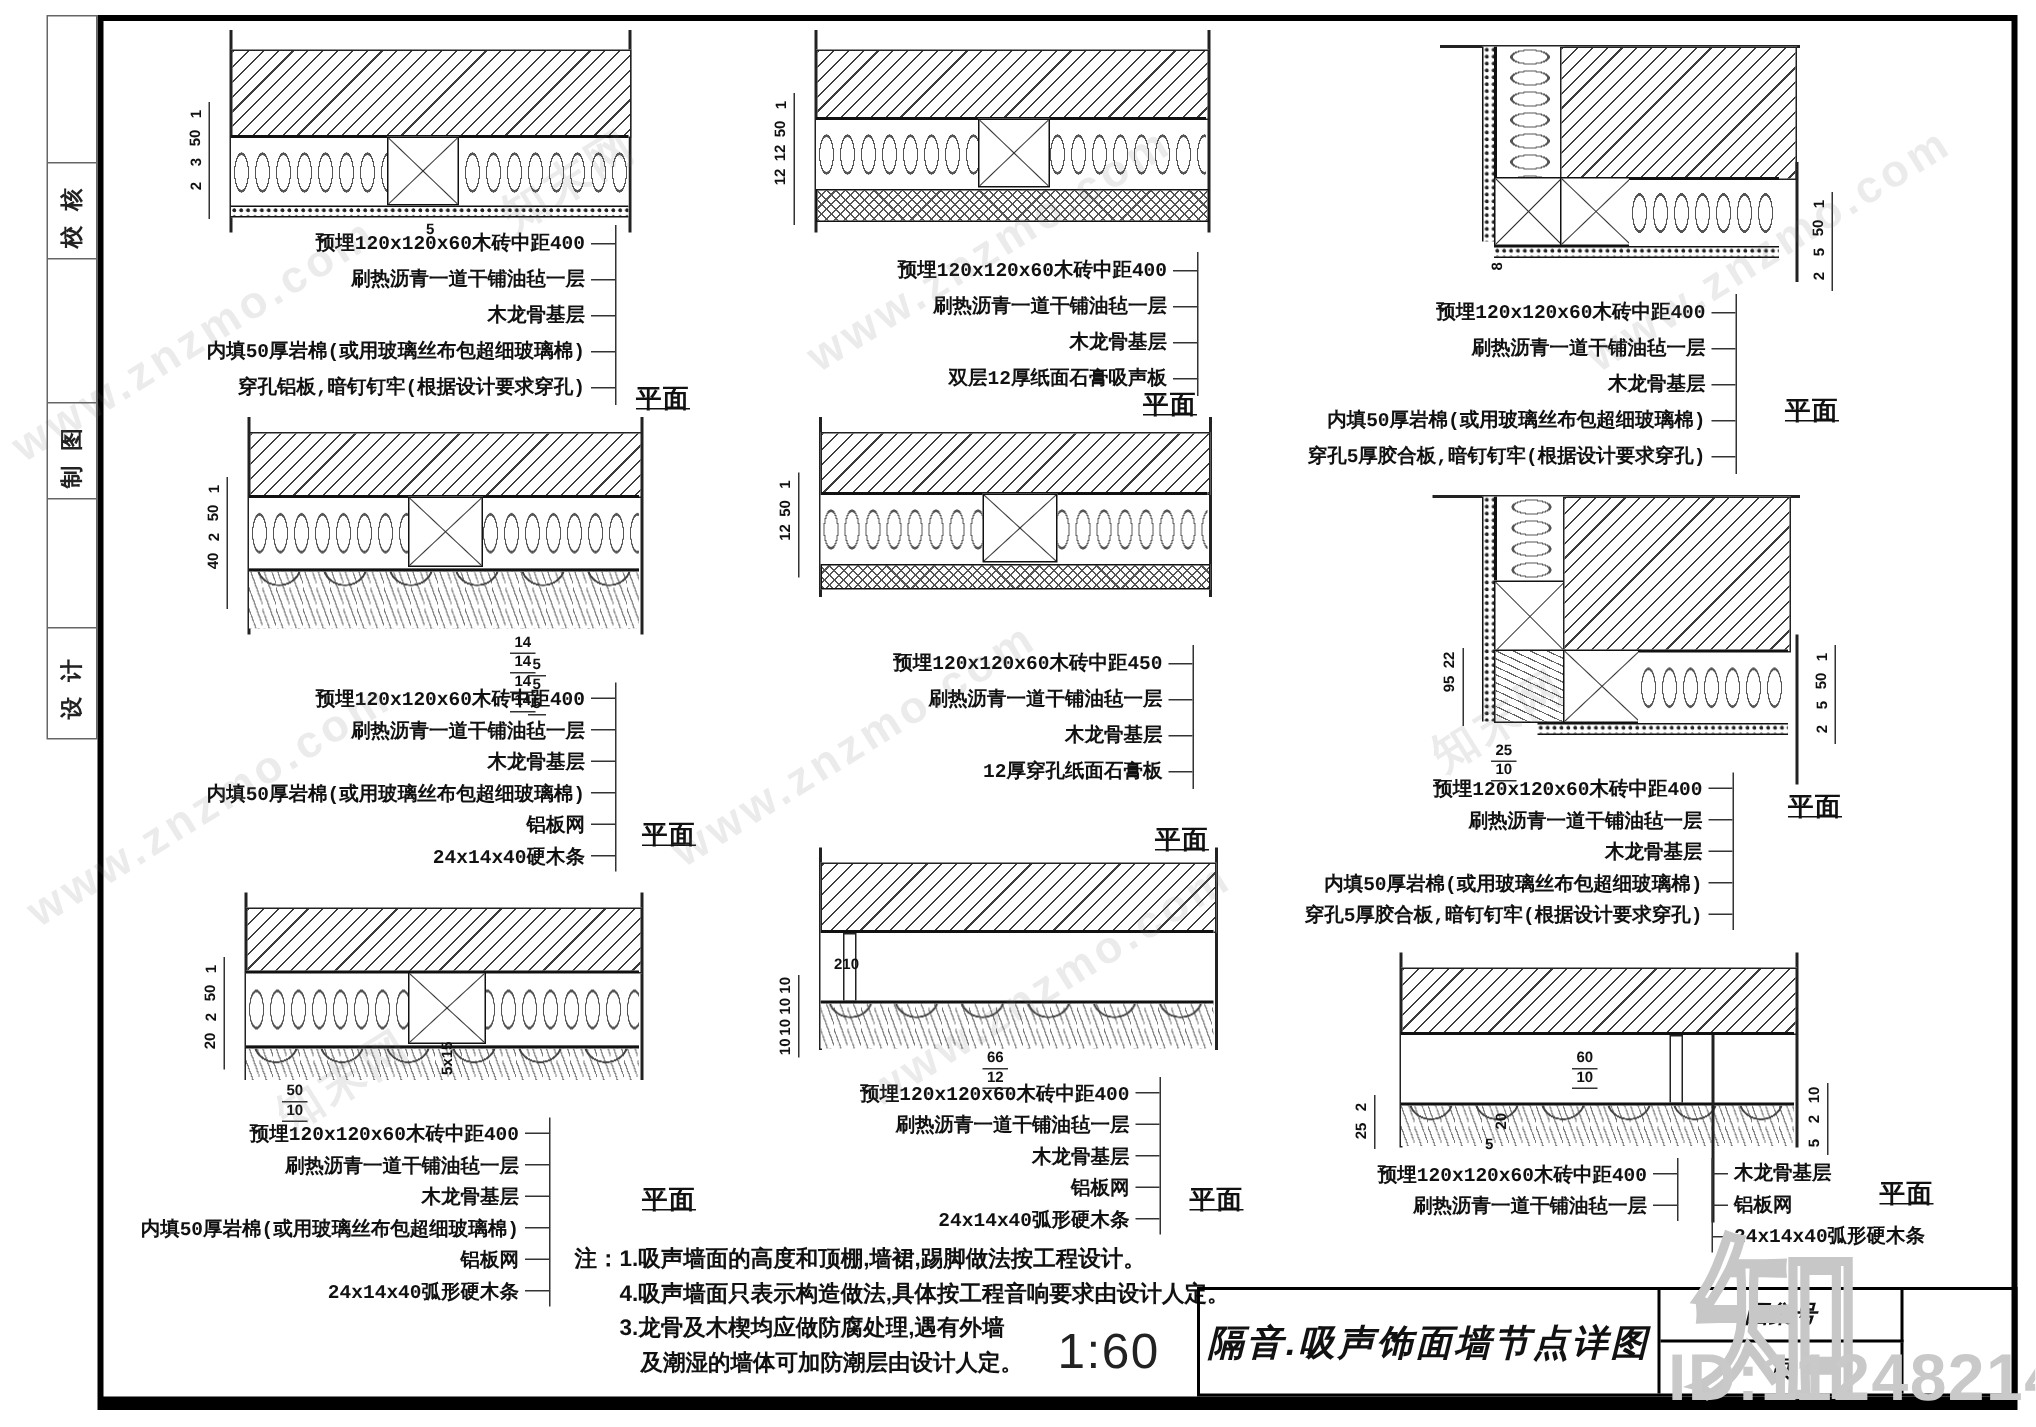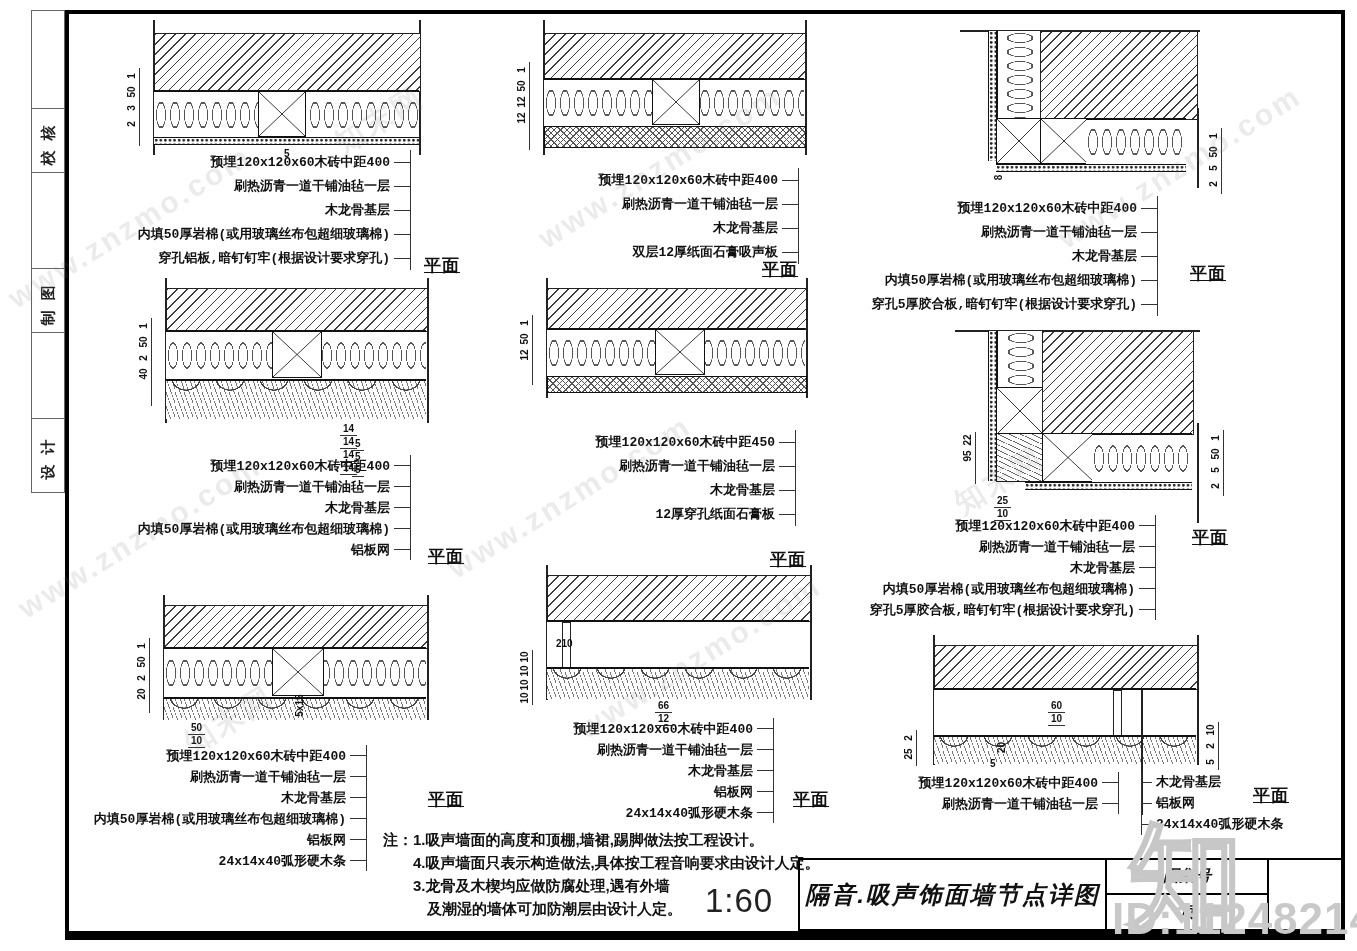--- a/index.html
+++ b/index.html
@@ -260,20 +260,24 @@
           <span class="lline"></span>
         </div>
         <div class="lrow">
           <span class="ltext">内填50厚岩棉(或用玻璃丝布包超细玻璃棉)</span>
           <span class="lline"></span>
         </div>
         <div class="lrow">
           <span class="ltext">铝板网</span>
           <span class="lline"></span>
         </div>
+        <div class="lrow">
+          <span class="ltext">24x14x40硬木条</span>
+          <span class="lline"></span>
+        </div>
       </div>
     <div class="plan" style="left:428px;top:545px;">平面</div>
   </div>
 
   <div>
     <div class="abs vline" style="left:546px;top:278px;height:120px;"></div>
     <div class="abs vline" style="left:806px;top:278px;height:120px;"></div>
     <div class="abs hatch" style="left:547px;top:288px;width:258px;height:40px;"></div>
     <div class="abs insul" style="left:547px;top:328px;width:258px;height:46px;"></div>
     <div class="abs xblock" style="left:655px;top:329px;width:48px;height:44px;"></div>

